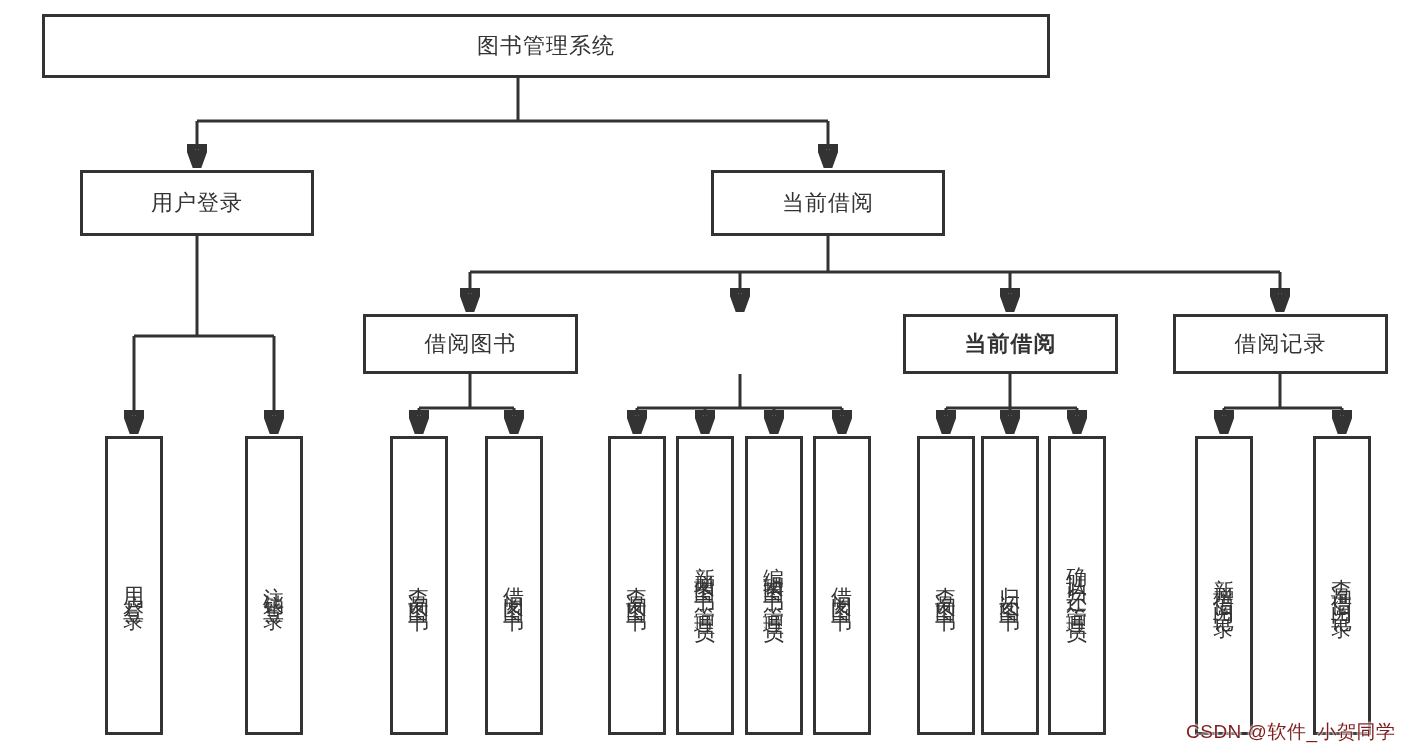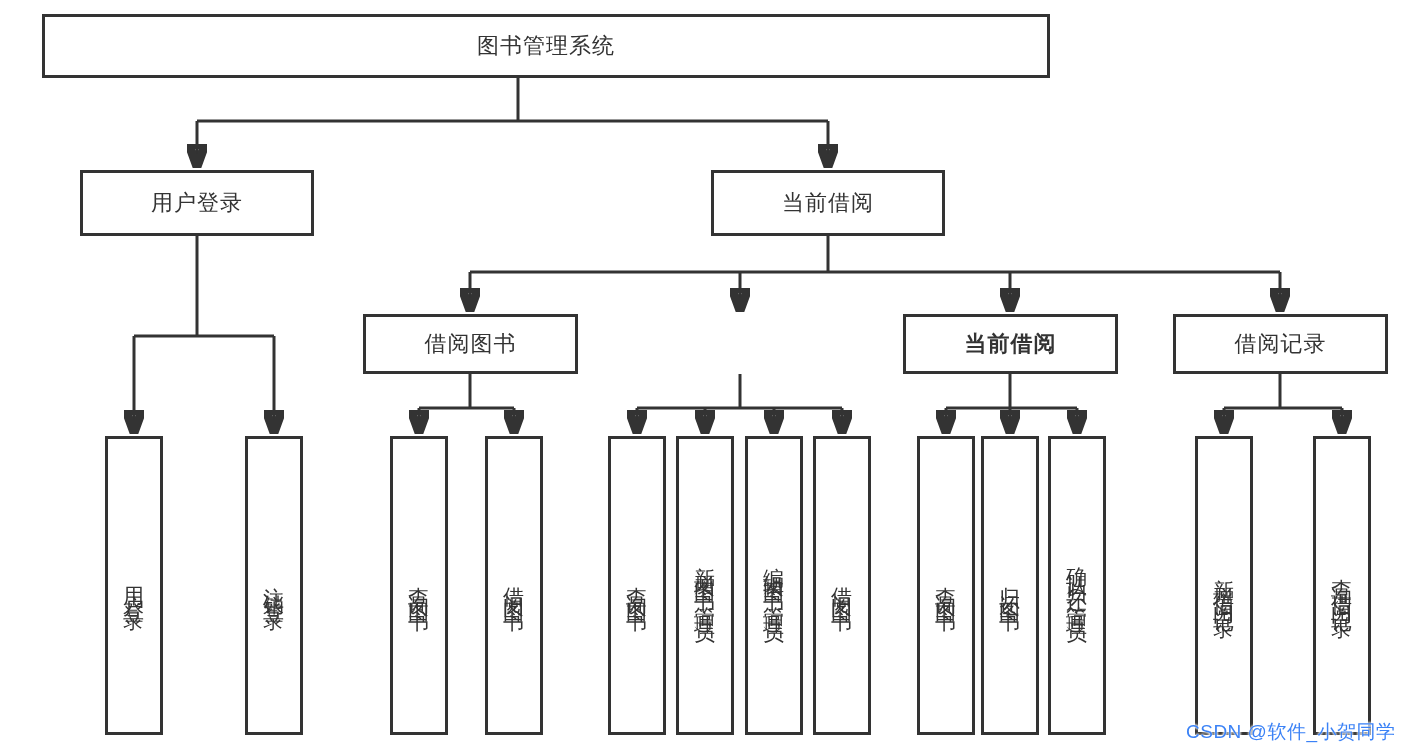--- a/index.html
+++ b/index.html
@@ -64,21 +64,21 @@
   #leaf-9  { left: 981px; }
   #leaf-10 { left: 1048px; }
   #leaf-11 { left: 1195px; }
   #leaf-12 { left: 1313px; }
   .watermark {
     position: absolute;
     left: 1186px;
     top: 719px;
     font-size: 19px;
     letter-spacing: 0.5px;
-    color: #3b82f6;
+    color: #7f1d1d;
     text-shadow: 0 0 3px #ffffff, 0 0 3px #ffffff, 0 0 2px #ffffff;
     white-space: nowrap;
     z-index: 5;
   }
 </style>
 </head>
 <body>
 
 <div class="stage">
 

